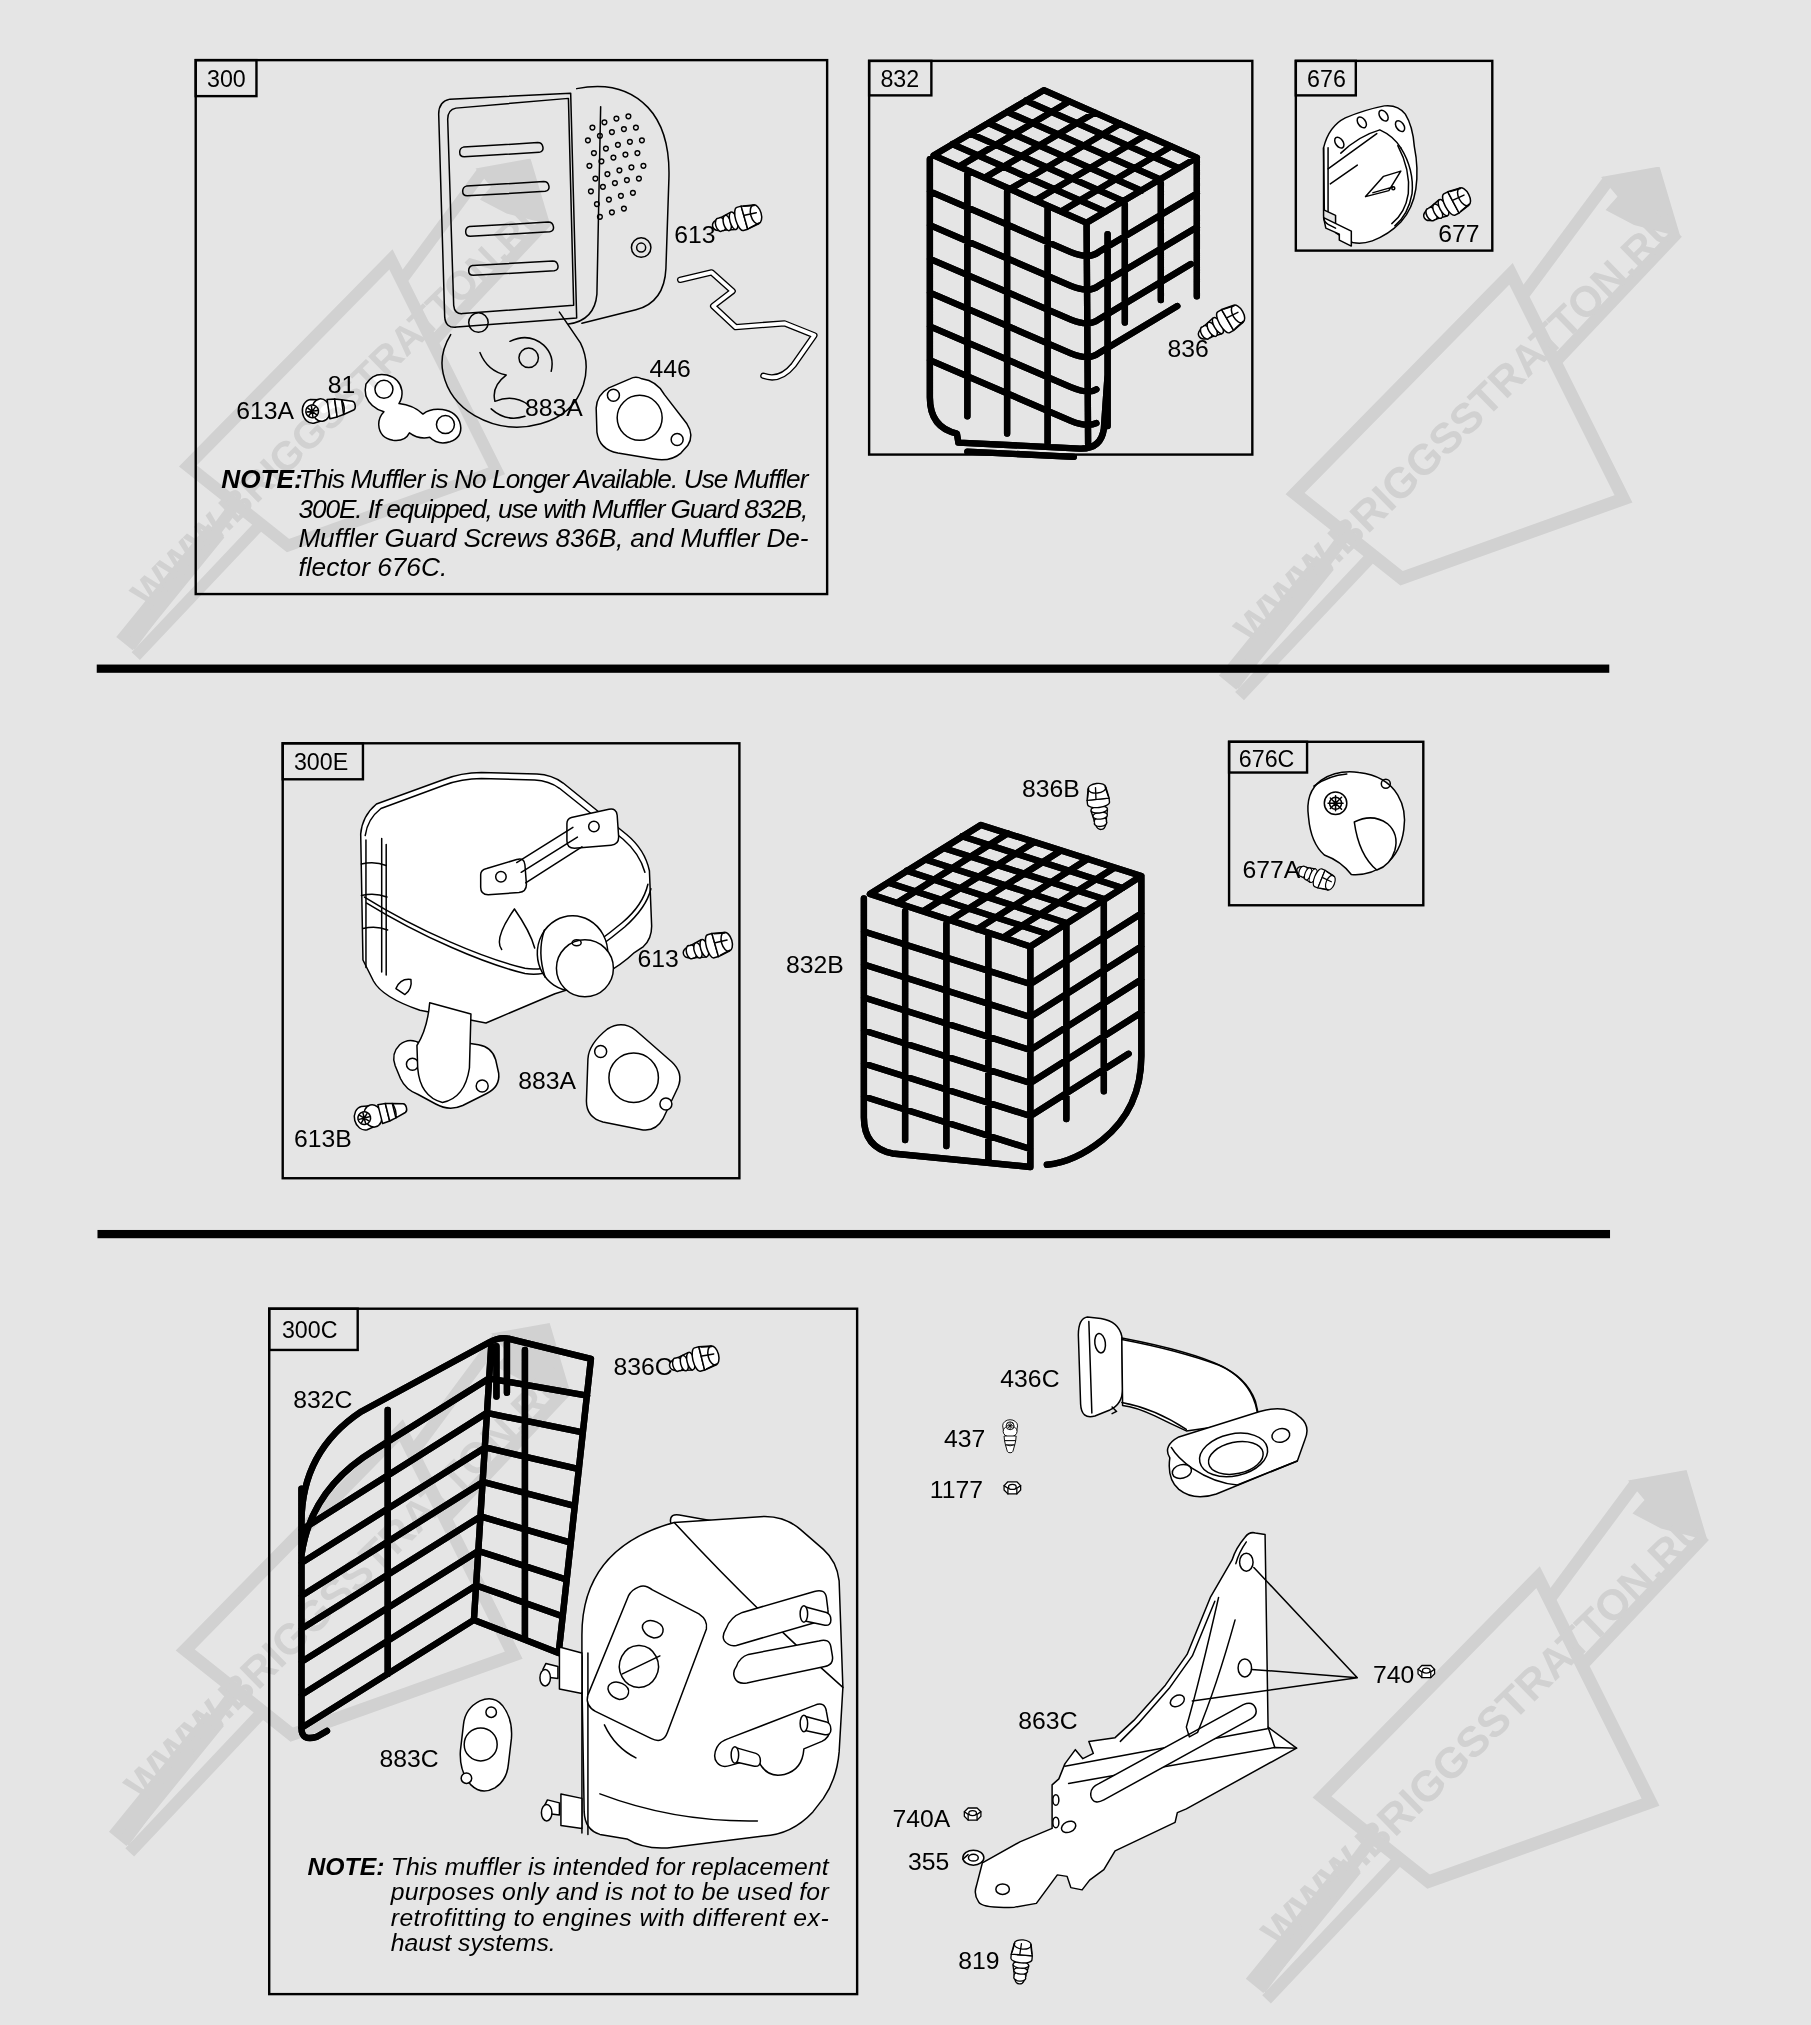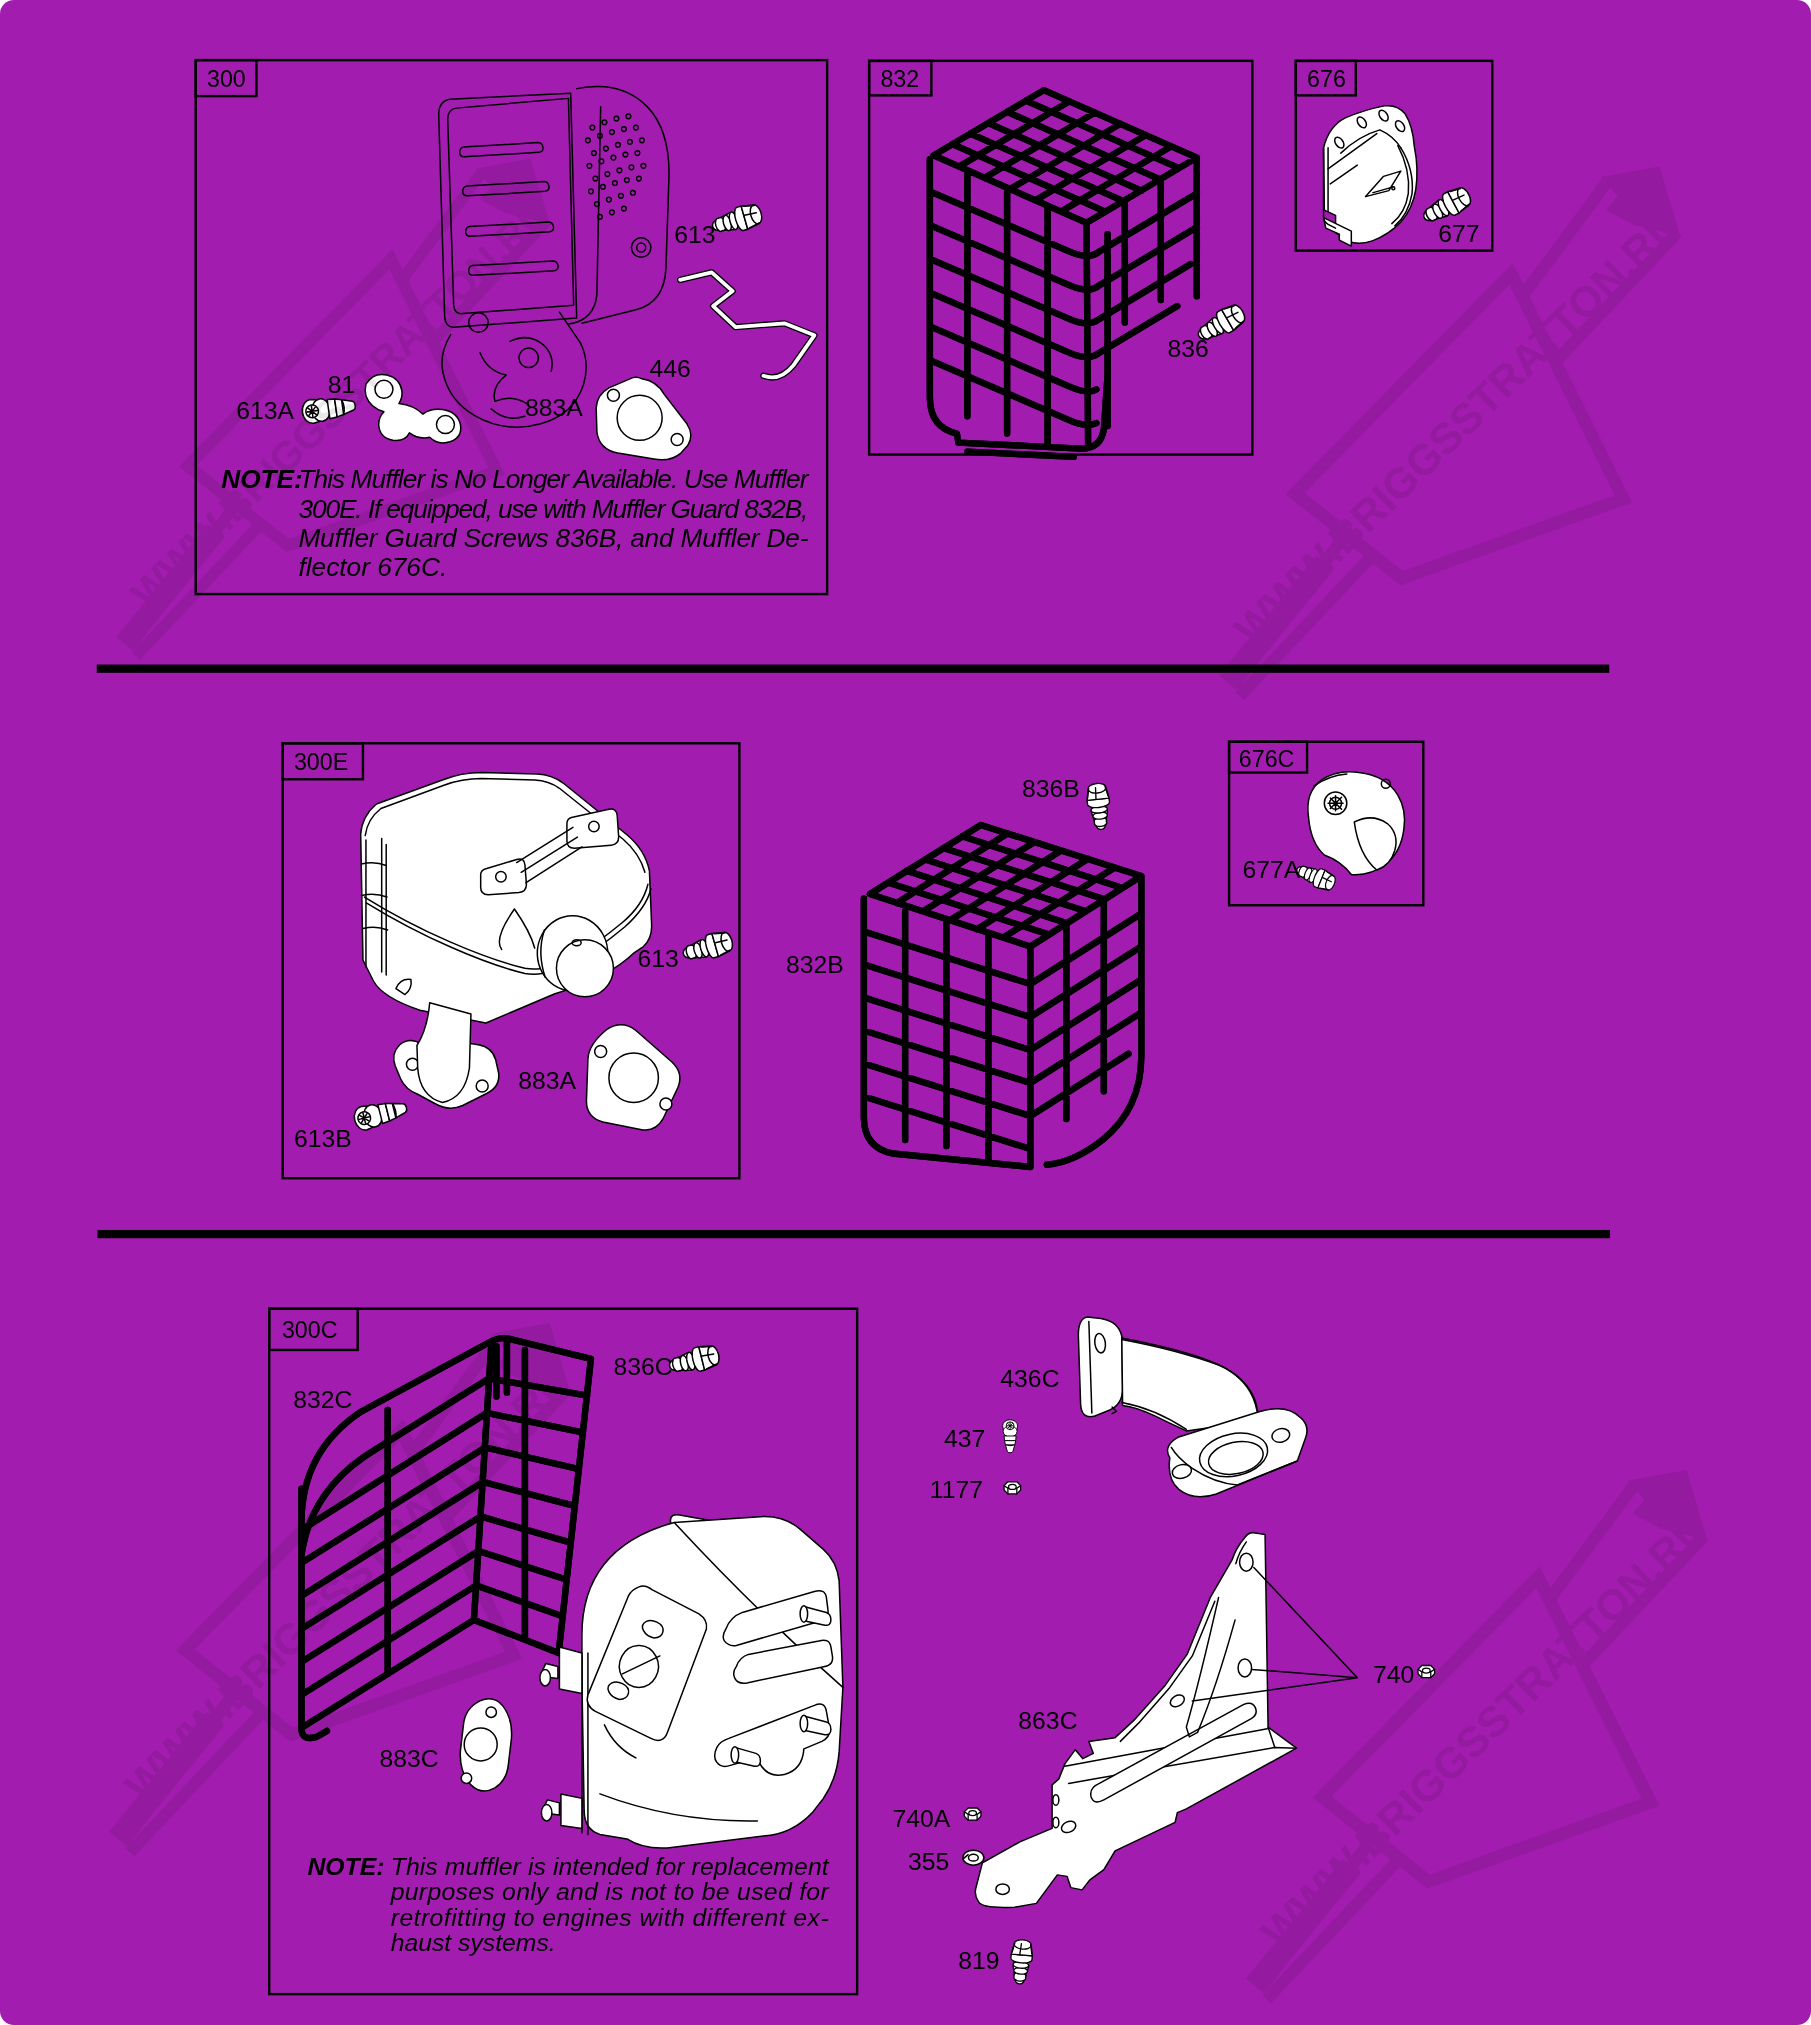--- a/index.html
+++ b/index.html
@@ -1,17 +1,17 @@
 <!DOCTYPE html>
 <html style="font-size:12px"><head>
 <meta charset="utf-8">
 <style>
   html,body{margin:0;padding:0;background:#fff;}
-  #page{position:relative;width:1811px;height:2025px;background:#a21caf;overflow:hidden;
-        font-family:"Liberation Sans",sans-serif;border-radius:14px;}
+  #page{position:relative;width:1811px;height:2025px;background:#e5e5e5;overflow:hidden;
+        font-family:"Liberation Sans",sans-serif;}
   svg{position:absolute;top:0;left:0;}
   .lbl{font-family:"Liberation Sans",sans-serif;font-size:33px;fill:#000;}
   .blbl{font-family:"Liberation Sans",sans-serif;font-size:31px;fill:#000;}
   .note{font-family:"Liberation Sans",sans-serif;font-style:italic;font-size:35px;fill:#000;}
   .noteb{font-family:"Liberation Sans",sans-serif;font-style:italic;font-weight:bold;font-size:35px;fill:#000;}
   .note2{font-family:"Liberation Sans",sans-serif;font-style:italic;font-size:33px;fill:#000;}
   .noteb2{font-family:"Liberation Sans",sans-serif;font-style:italic;font-weight:bold;font-size:33px;fill:#000;}
   .ln{stroke:#000;stroke-width:2;fill:none;stroke-linecap:round;stroke-linejoin:round;}
   .lnw{stroke:#000;stroke-width:2;fill:#fff;stroke-linejoin:round;}
   .box{stroke:#000;stroke-width:3.2;fill:none;}

